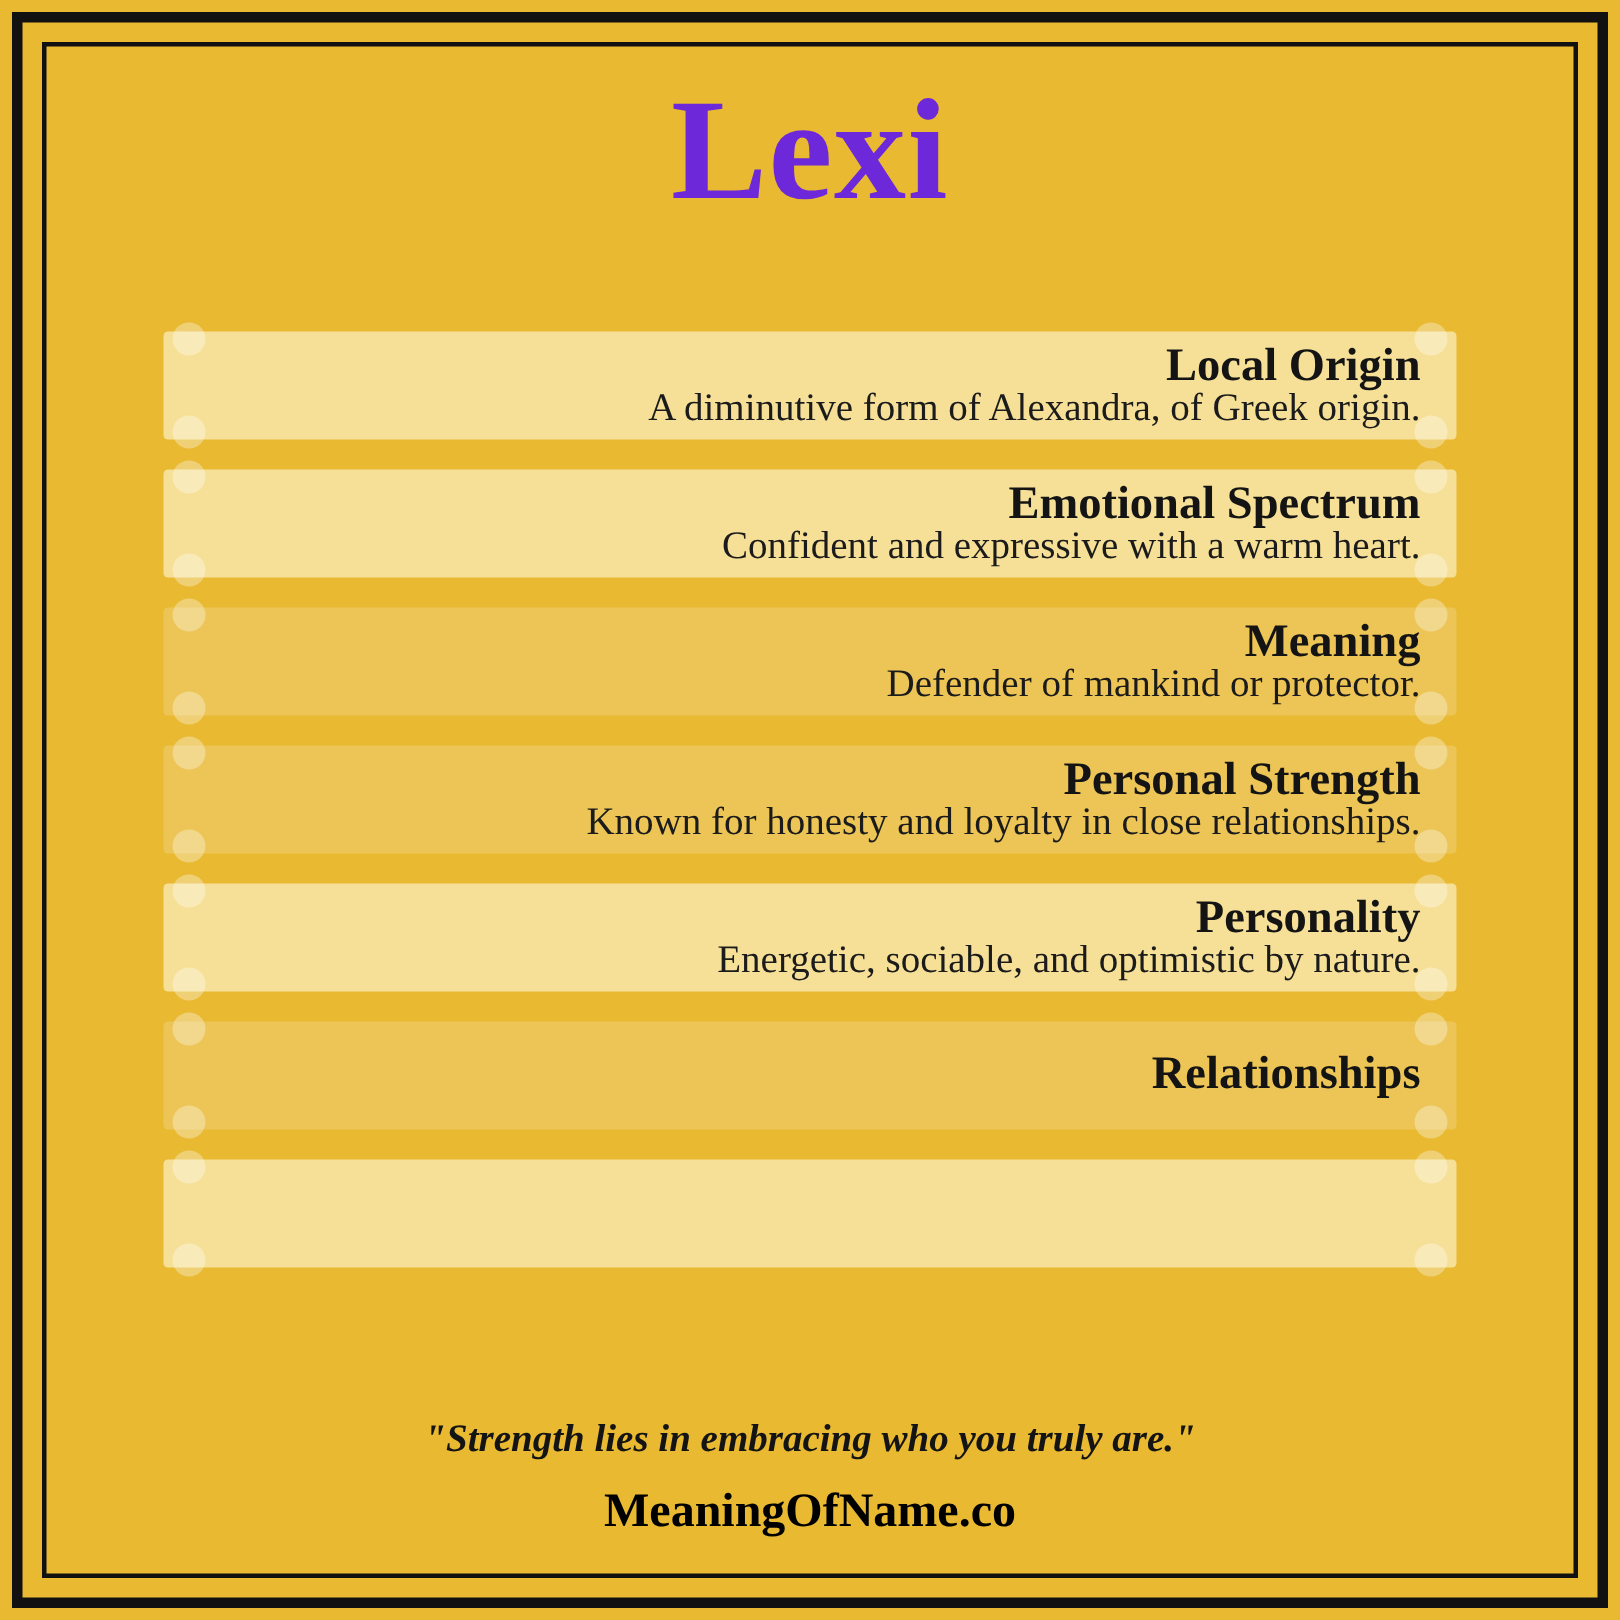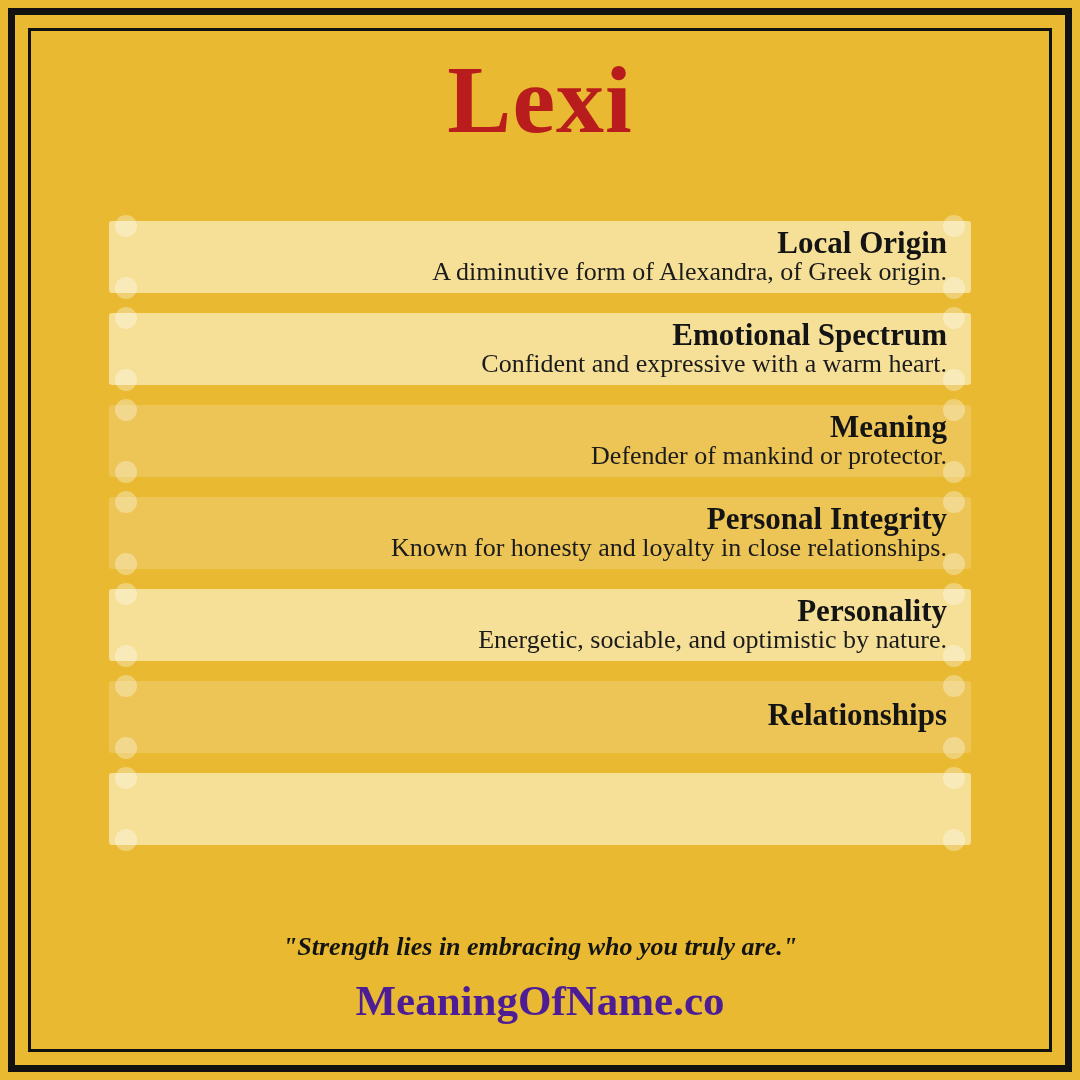--- a/index.html
+++ b/index.html
@@ -52,21 +52,21 @@
     box-sizing: border-box;
     display: flex;
     flex-direction: column;
     align-items: center;
   }
 
   .title {
     margin-top: 16px;
     font-size: 96px;
     font-weight: bold;
-    color: #b91c1c;
+    color: #6d28d9;
     letter-spacing: 1px;
     line-height: 1.1;
     text-align: left;
     font-family: "Liberation Serif", "DejaVu Serif", serif;
   }
 
   .cards {
     margin-top: 62px;
     width: 862px;
     display: flex;
@@ -146,23 +146,23 @@
 
   .quote {
     font-size: 26px;
     font-style: italic;
     color: #141414;
     font-weight: bold;
     margin-bottom: 14px;
   }
 
   .site {
-    font-size: 43px;
-    font-weight: bold;
-    color: #4c1d95;
+    font-size: 32px;
+    font-weight: bold;
+    color: #000000;
     letter-spacing: 0px;
   }
 </style>
 </head>
 <body>
 
 <div class="poster">
   <div class="frame-outer"></div>
   <div class="frame-inner"></div>
 
@@ -208,21 +208,21 @@
         </div>
       </div>
 
       <div class="card dark">
         <div class="band"></div>
         <div class="nub tl"></div>
         <div class="nub tr"></div>
         <div class="nub bl"></div>
         <div class="nub br"></div>
         <div class="card-text">
-          <div class="card-title">Personal Integrity</div>
+          <div class="card-title">Personal Strength</div>
           <div class="card-desc">Known for honesty and loyalty in close relationships.</div>
         </div>
       </div>
 
       <div class="card light">
         <div class="band"></div>
         <div class="nub tl"></div>
         <div class="nub tr"></div>
         <div class="nub bl"></div>
         <div class="nub br"></div>

